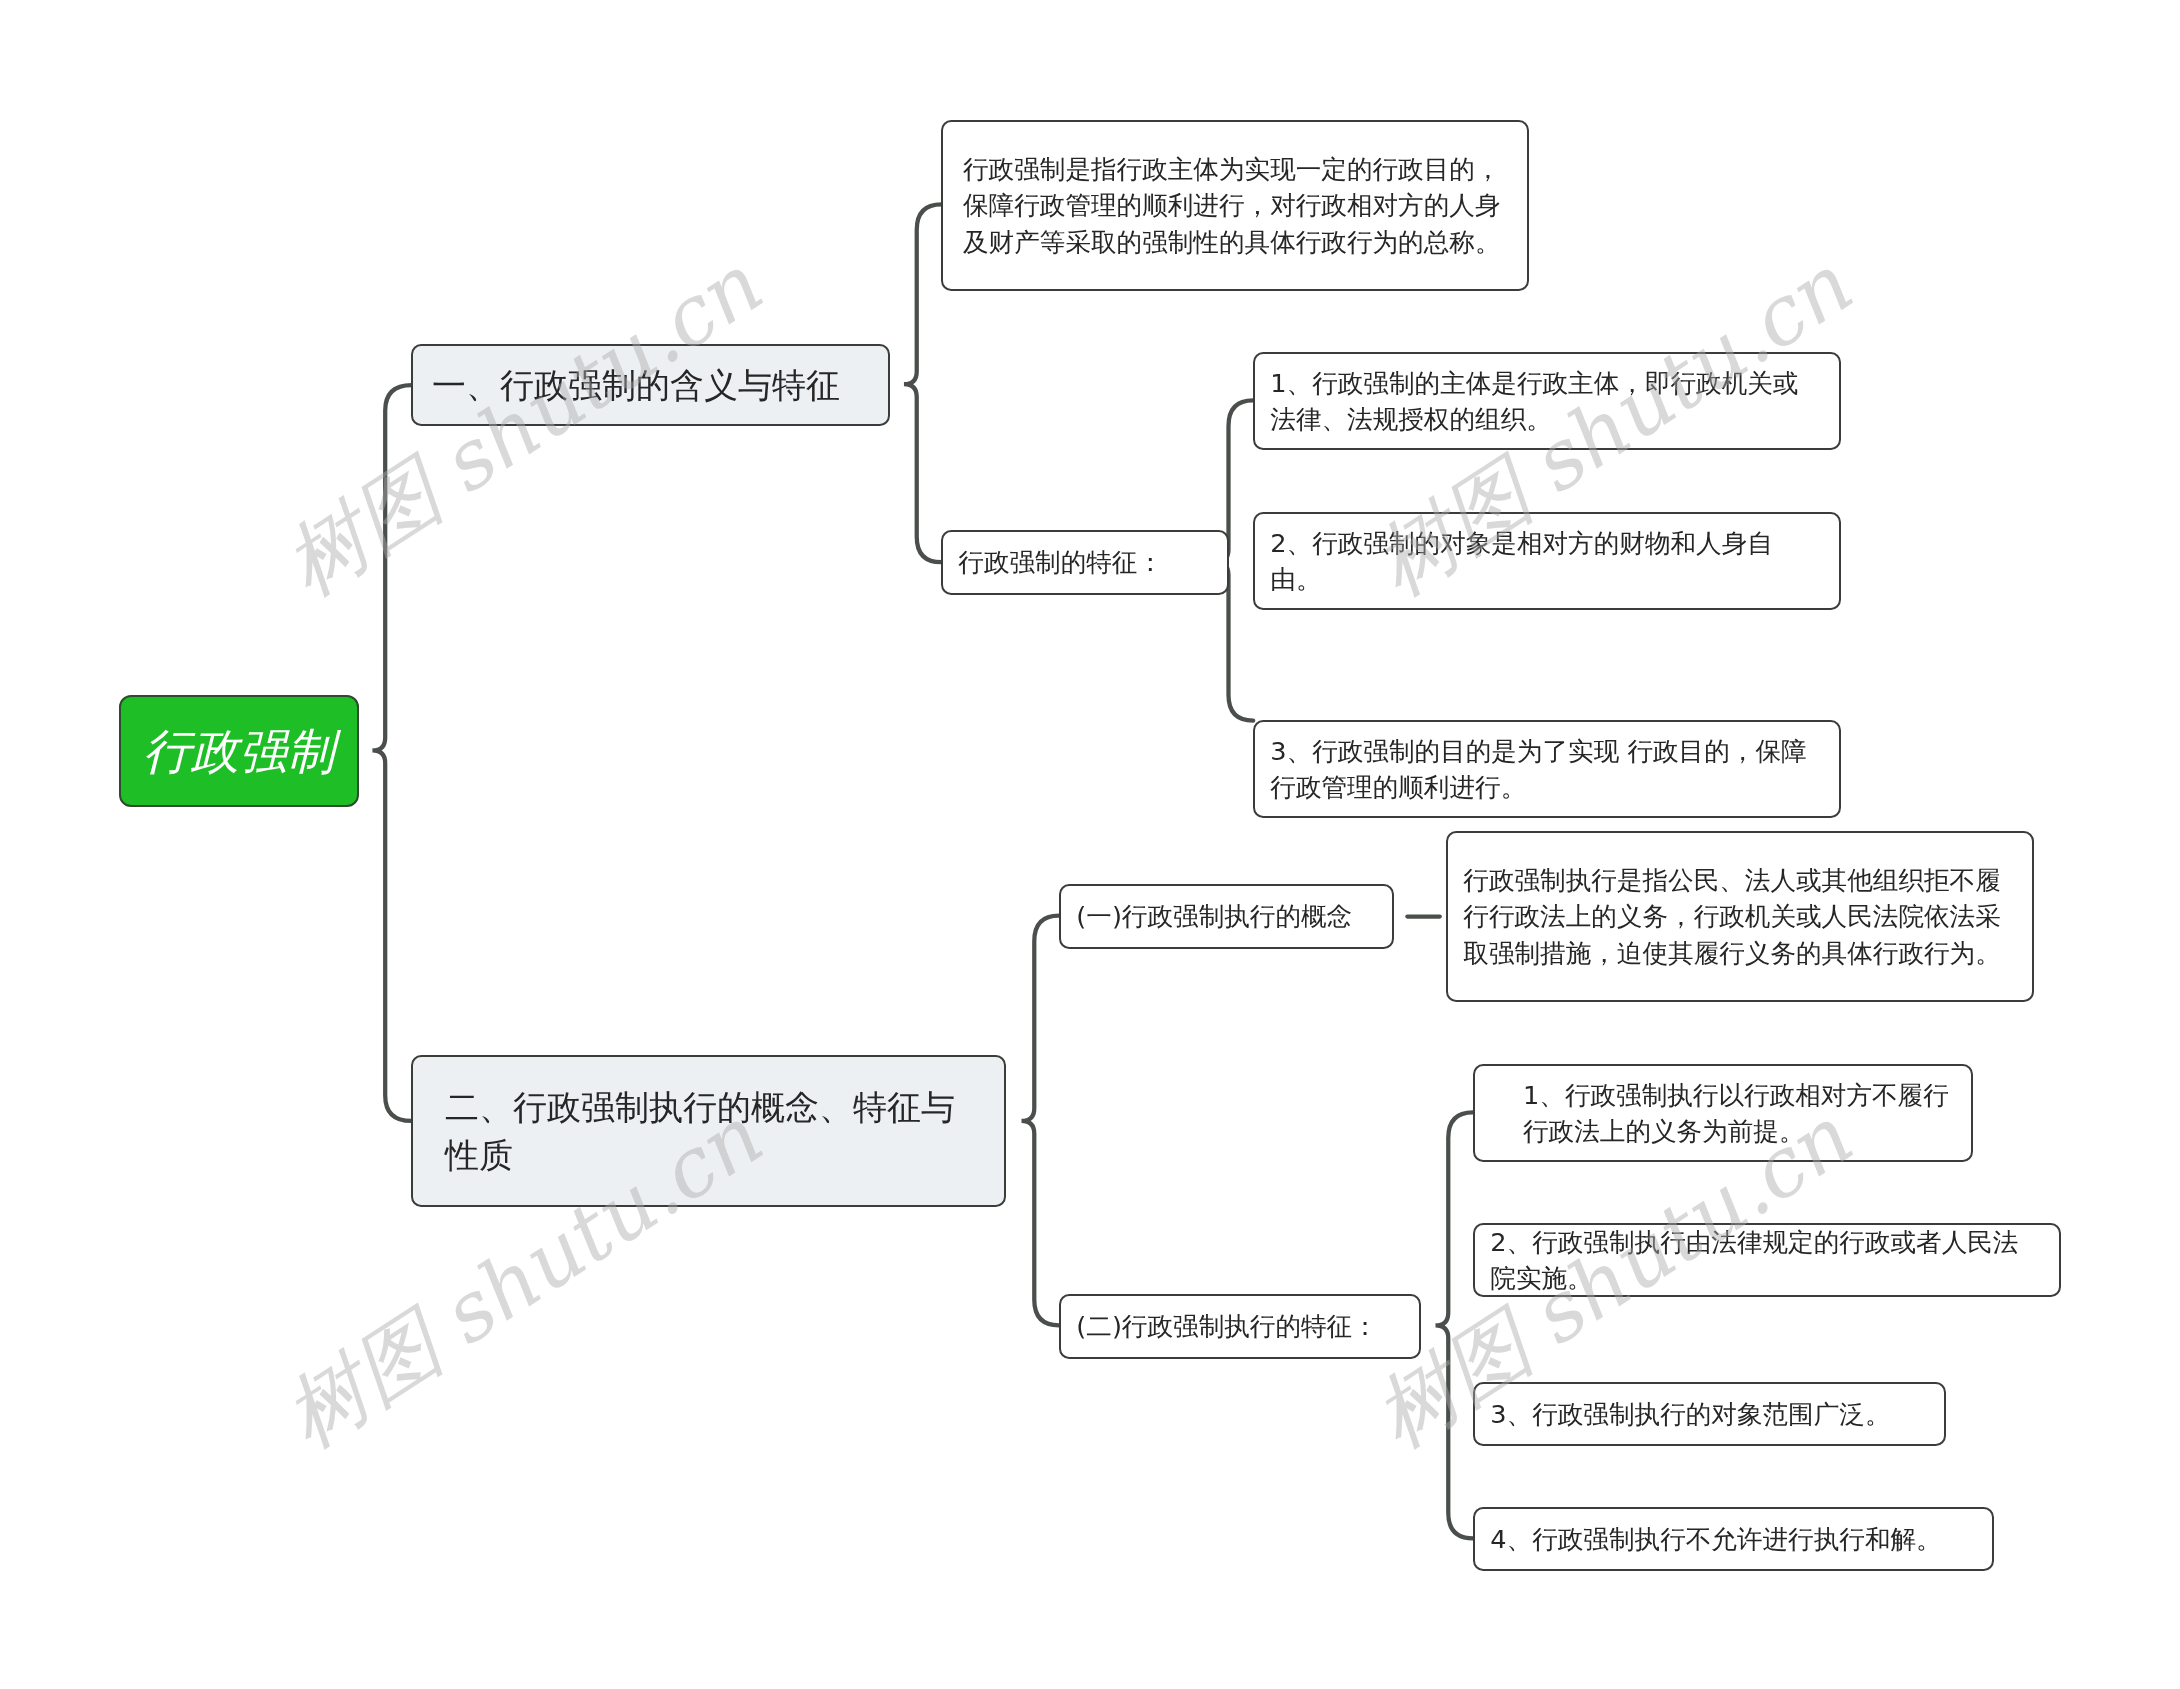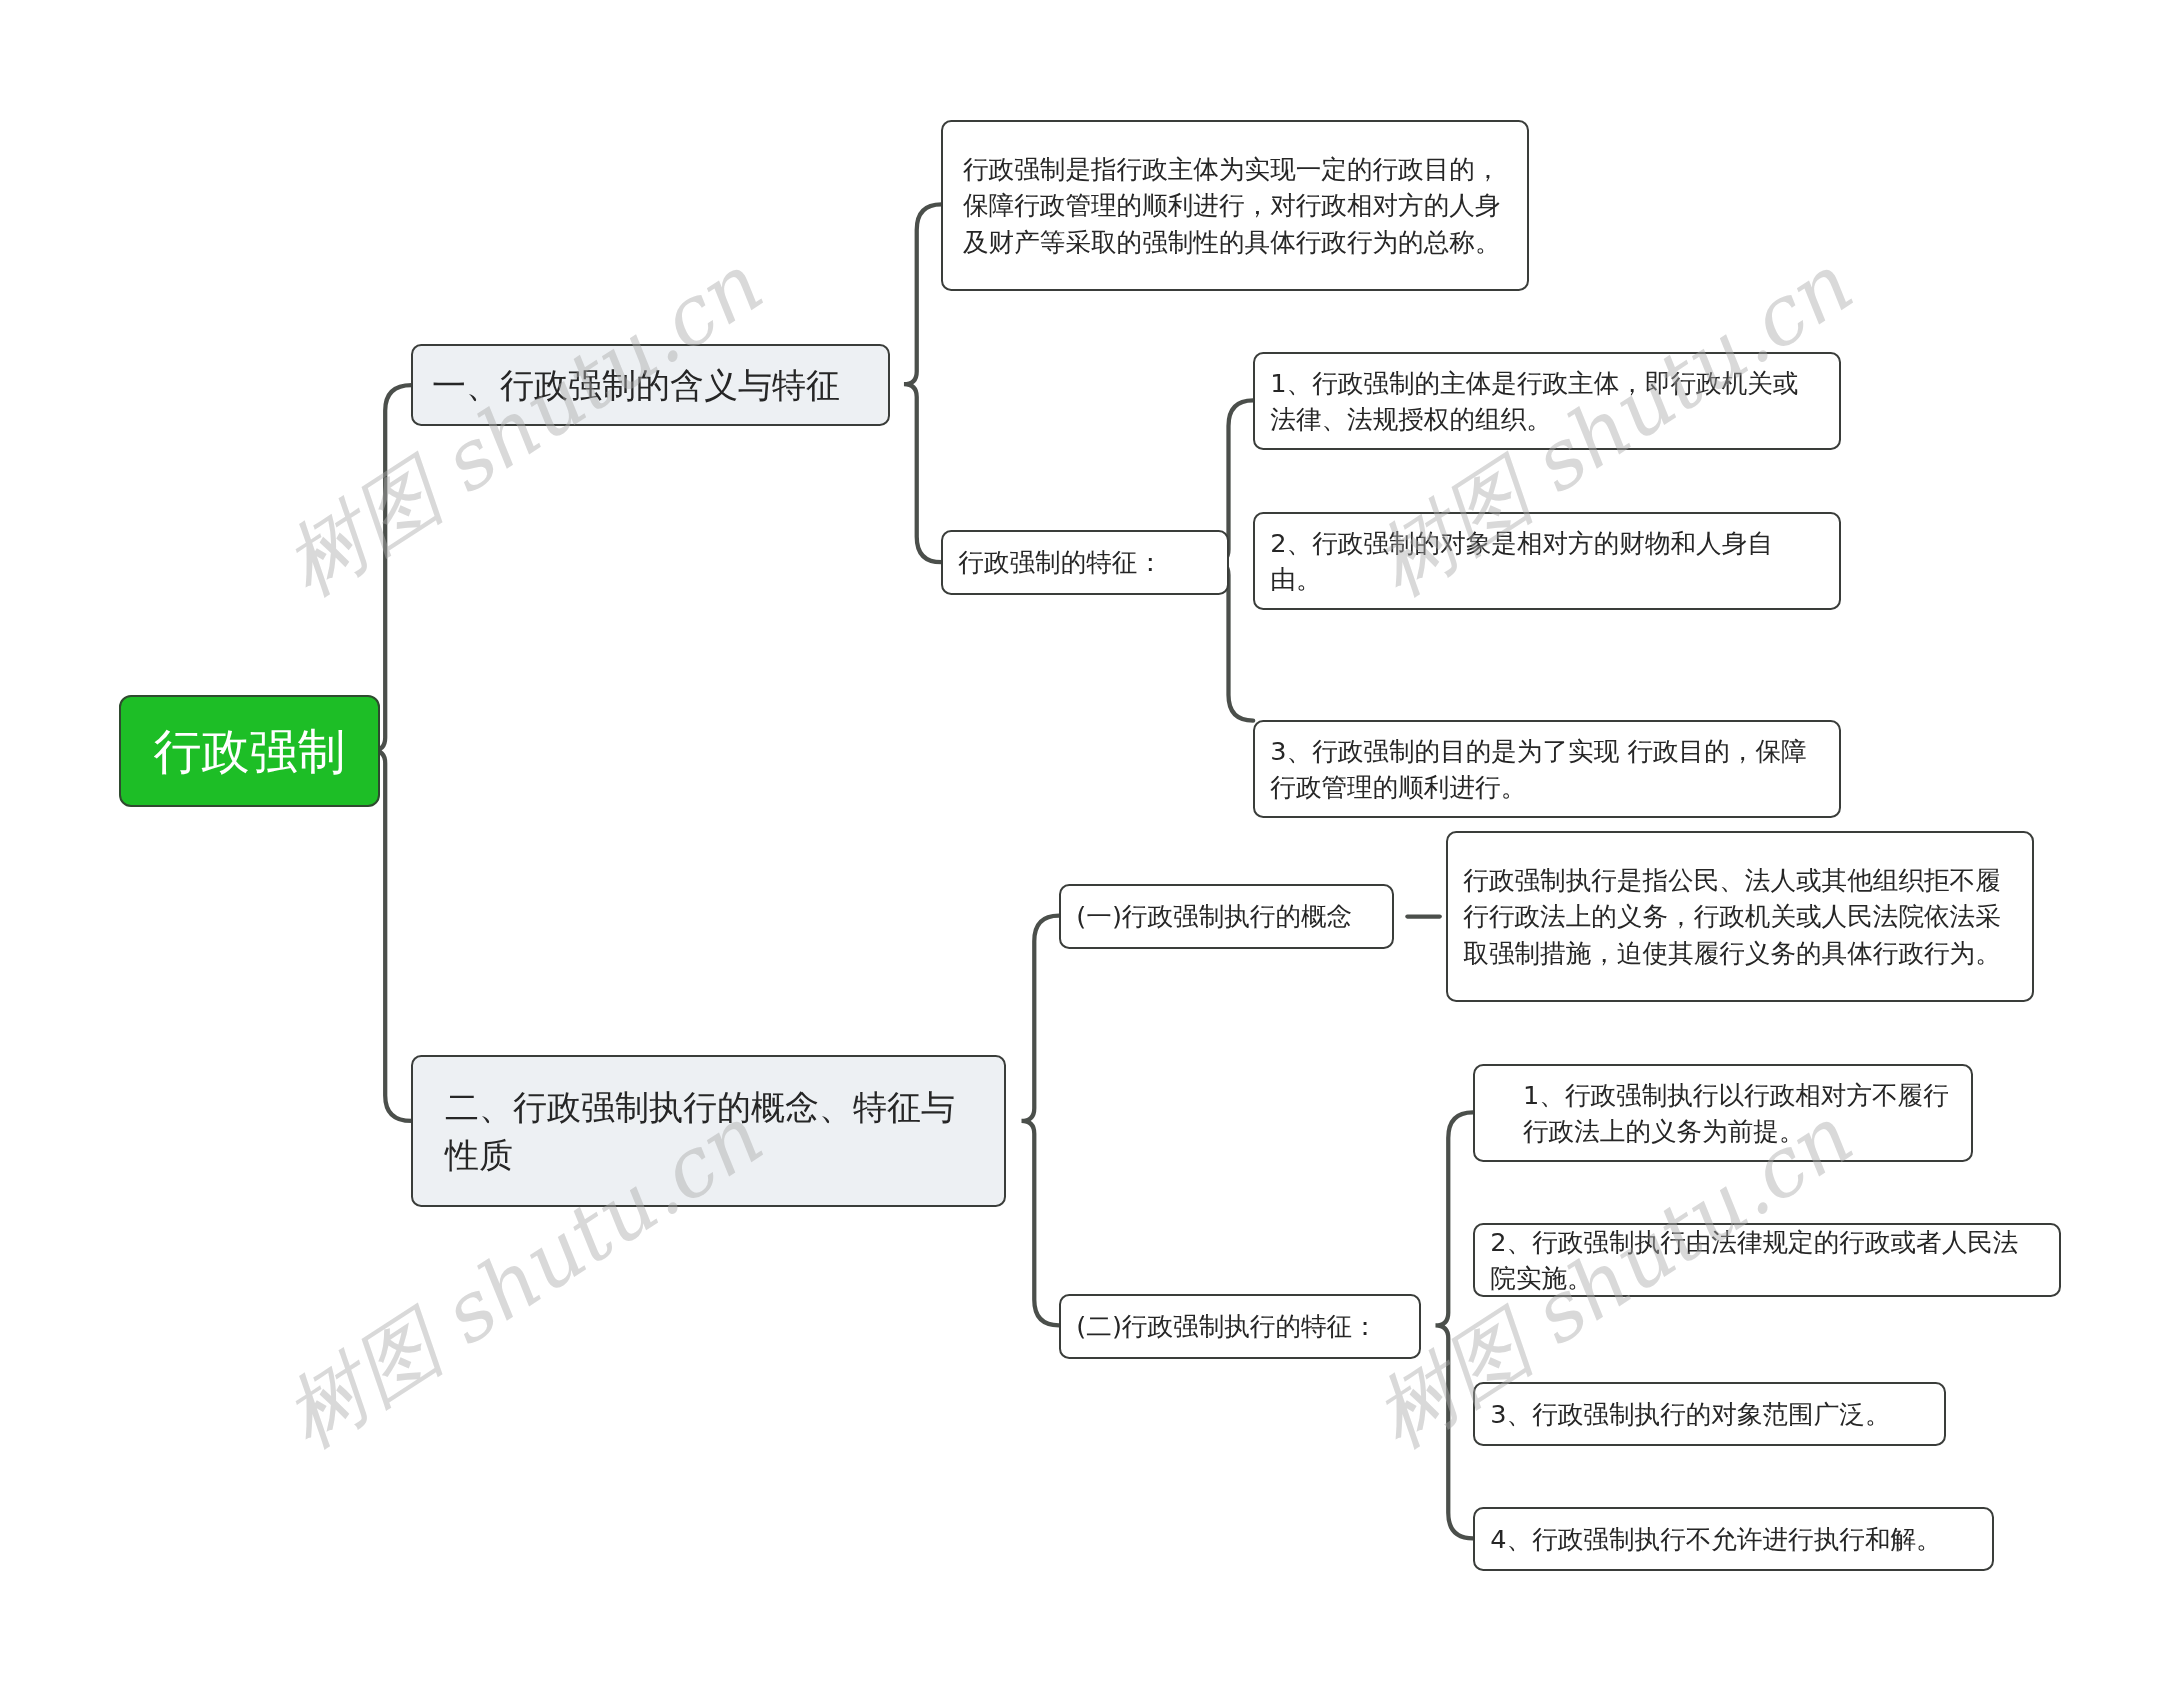--- a/index.html
+++ b/index.html
@@ -44,21 +44,21 @@
     <path d="M1471 470 Q1442 470 1442 500 L1442 645 Q1442 660 1427 660 Q1442 660 1442 675 L1442 816 Q1442 846 1471 846"></path>
 
     <path d="M1243 1075 Q1214 1075 1214 1105 L1214 1301 Q1214 1316 1199 1316 Q1214 1316 1214 1331 L1214 1526 Q1214 1556 1243 1556"></path>
 
     <path d="M1652 1076 L1690 1076"></path>
 
     <path d="M1729 1306 Q1700 1306 1700 1336 L1700 1541 Q1700 1556 1685 1556 Q1700 1556 1700 1571 L1700 1776 Q1700 1806 1729 1806"></path>
   </g>
 </svg>
 
-<div class="node root" style="left:119px; top:695px; width:261px; height:112px;">
+<div class="node root" style="left:119px; top:695px; width:240px; height:112px;font-style:italic;">
   <span>行政强制</span>
 </div>
 
 <div class="node lvl1" style="left:411px; top:344px; width:479px; height:82px;">
   <span>一、行政强制的含义与特征</span>
 </div>
 
 <div class="node leaf" style="left:941px; top:120px; width:588px; height:171px;padding-left:20px;">
   <span>行政强制是指行政主体为实现一定的行政目的，保障行政管理的顺利进行，对行政相对方的人身及财产等采取的强制性的具体行政行为的总称。</span>
 </div>

